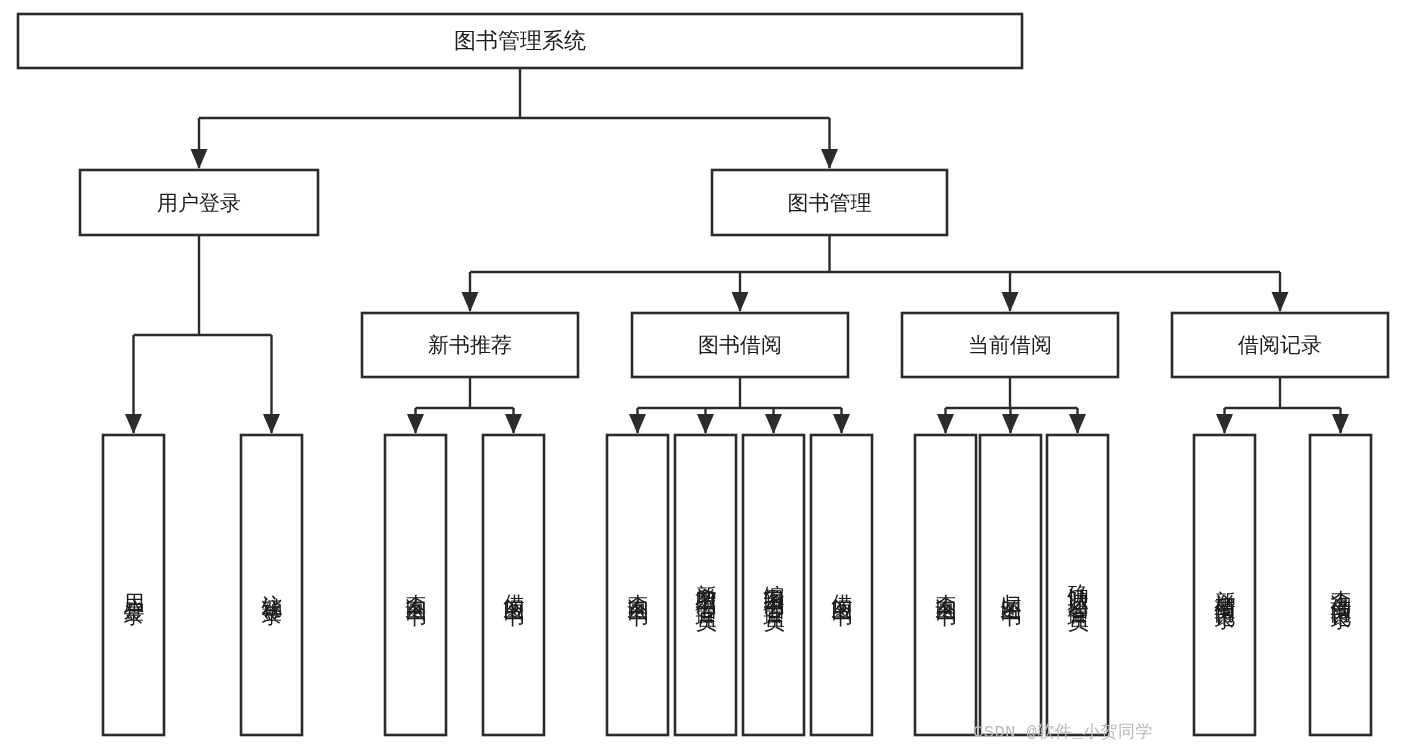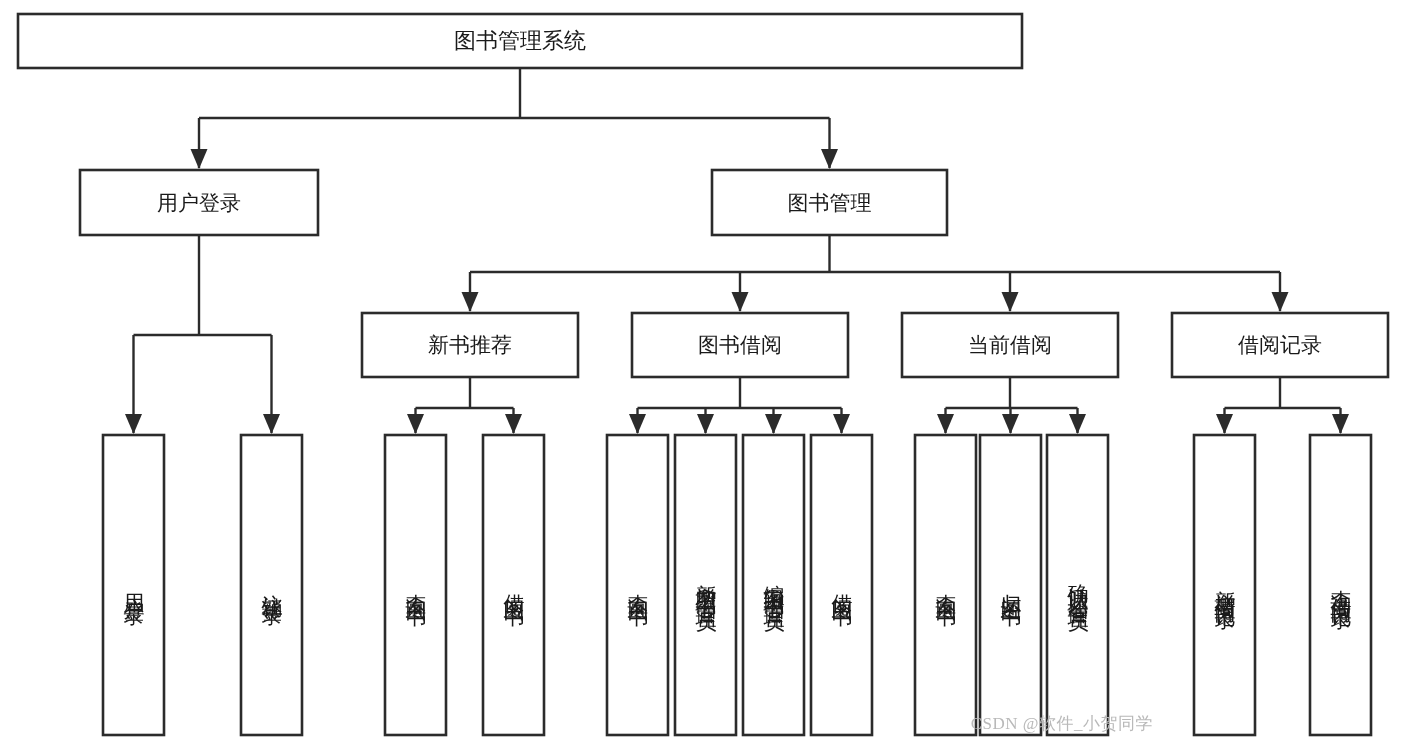--- a/index.html
+++ b/index.html
@@ -68,22 +68,22 @@
     font-family: "DejaVu Sans", "Liberation Sans", sans-serif;
     font-size: 21px;
     letter-spacing: 4px;
     color: #1a1a1a;
     line-height: 1;
     white-space: nowrap;
   }
   .watermark {
     position: absolute;
     right: 8px;
-    bottom: 12px;
-    font-family: Liberation Serif, serif;
+    bottom: 4px;
+    font-family: Liberation Mono, monospace;
     font-size: 17px;
     color: #b9b9b9;
     white-space: nowrap;
     letter-spacing: 0.5px;
   }
 </style>
 </head>
 <body>
 
 <div id="diagram-root">

